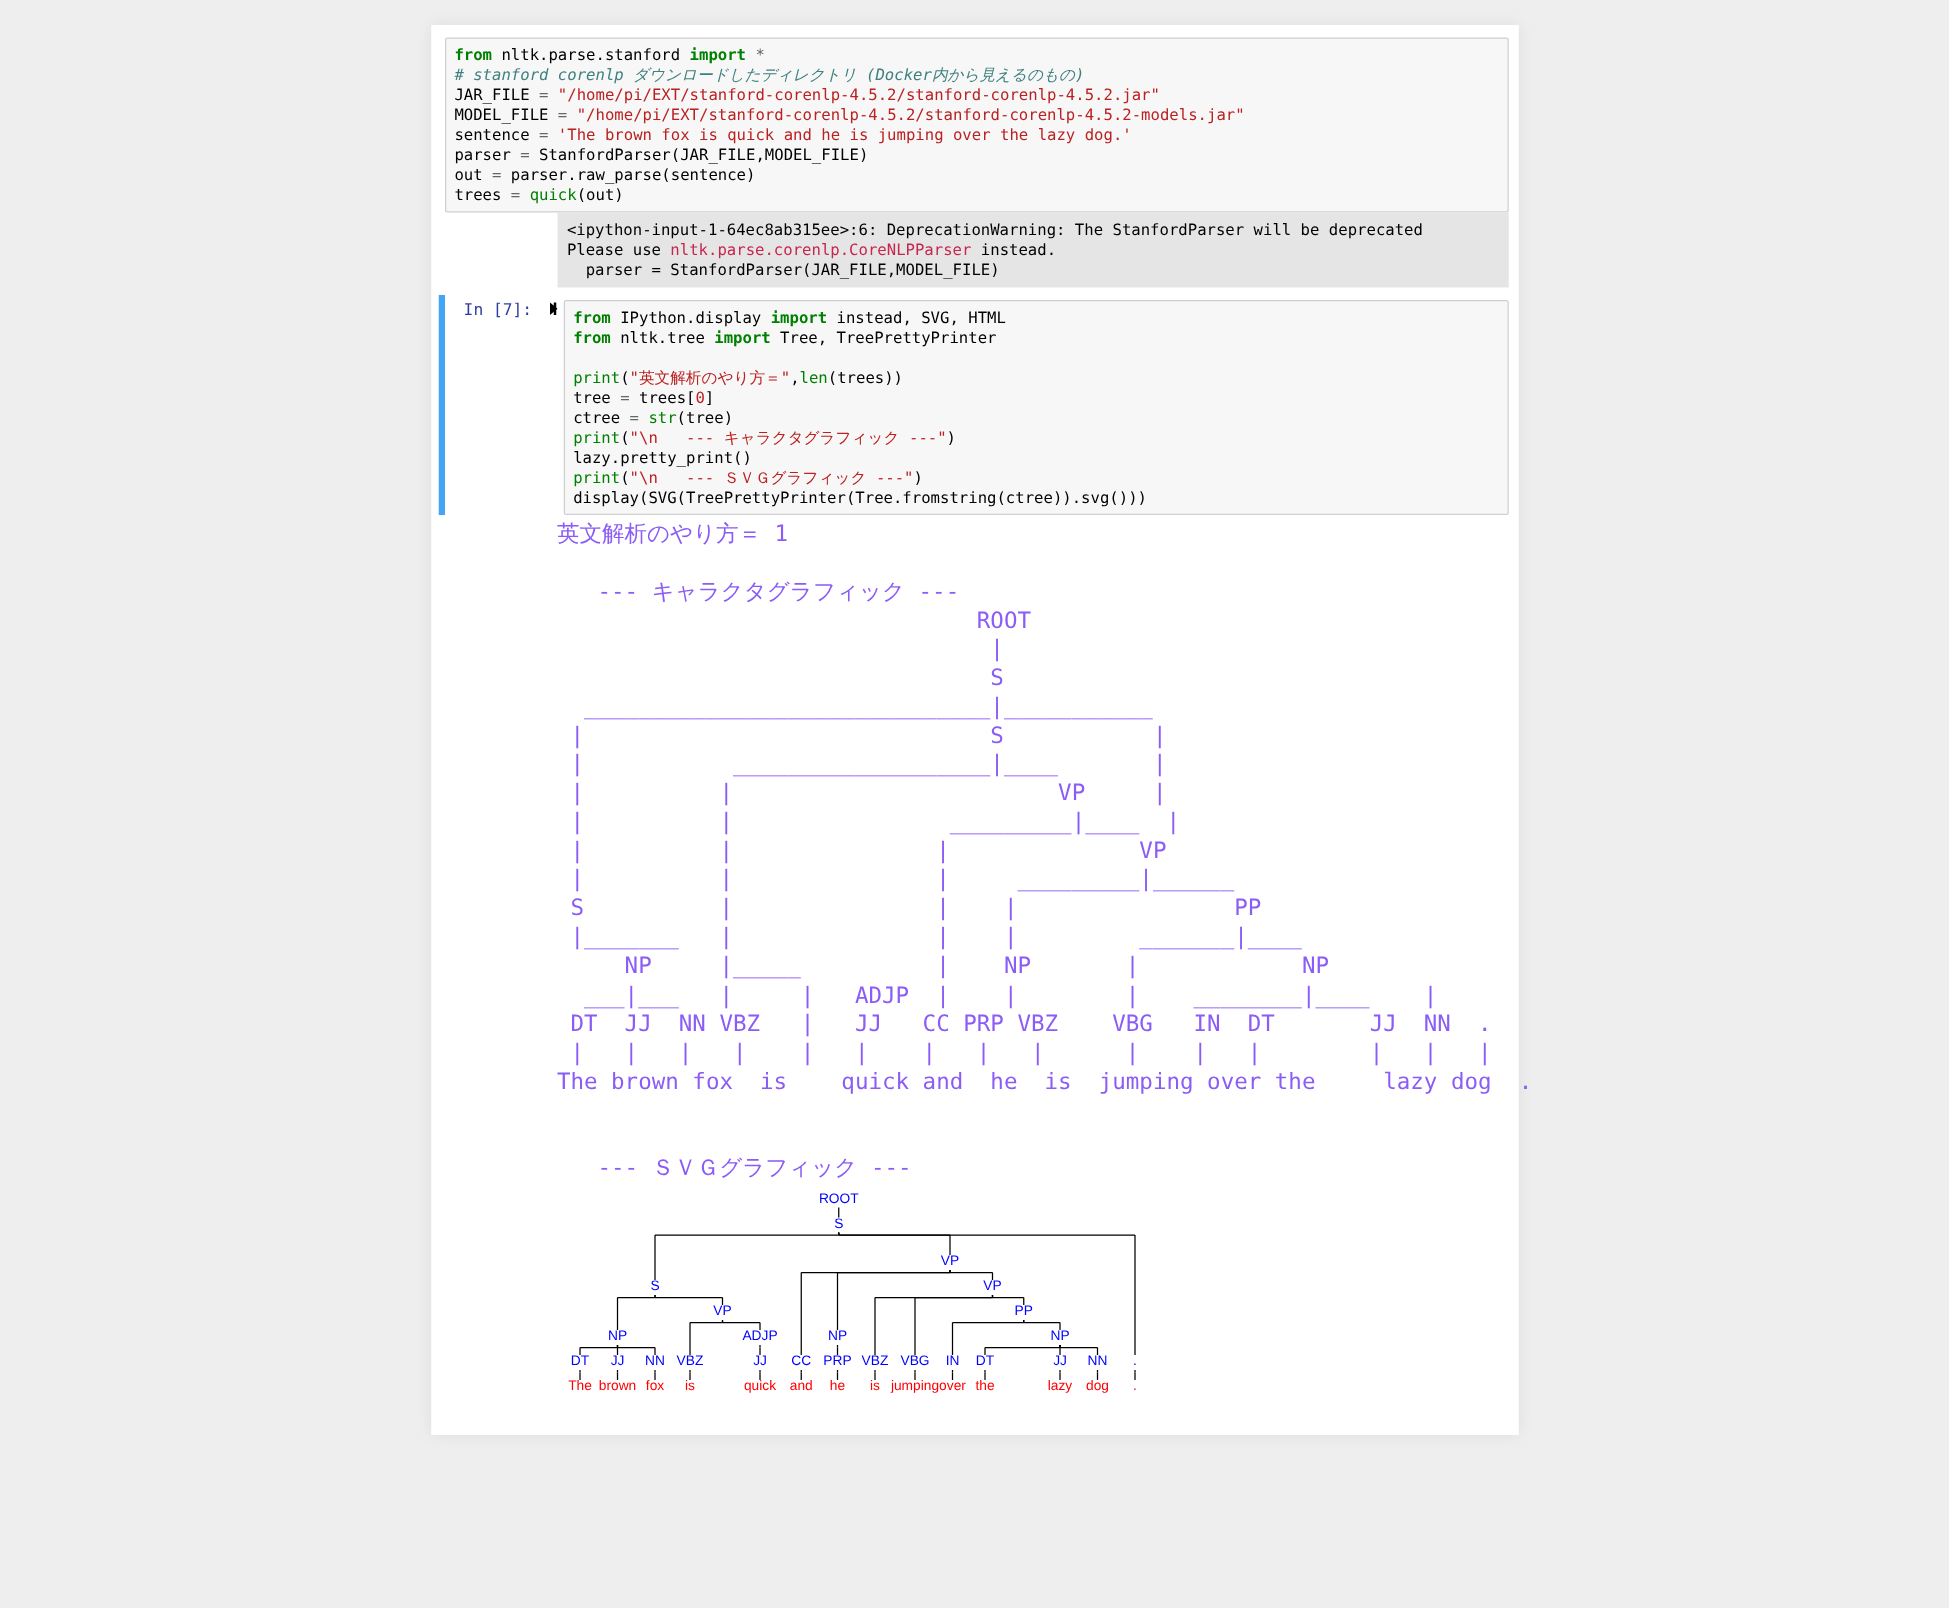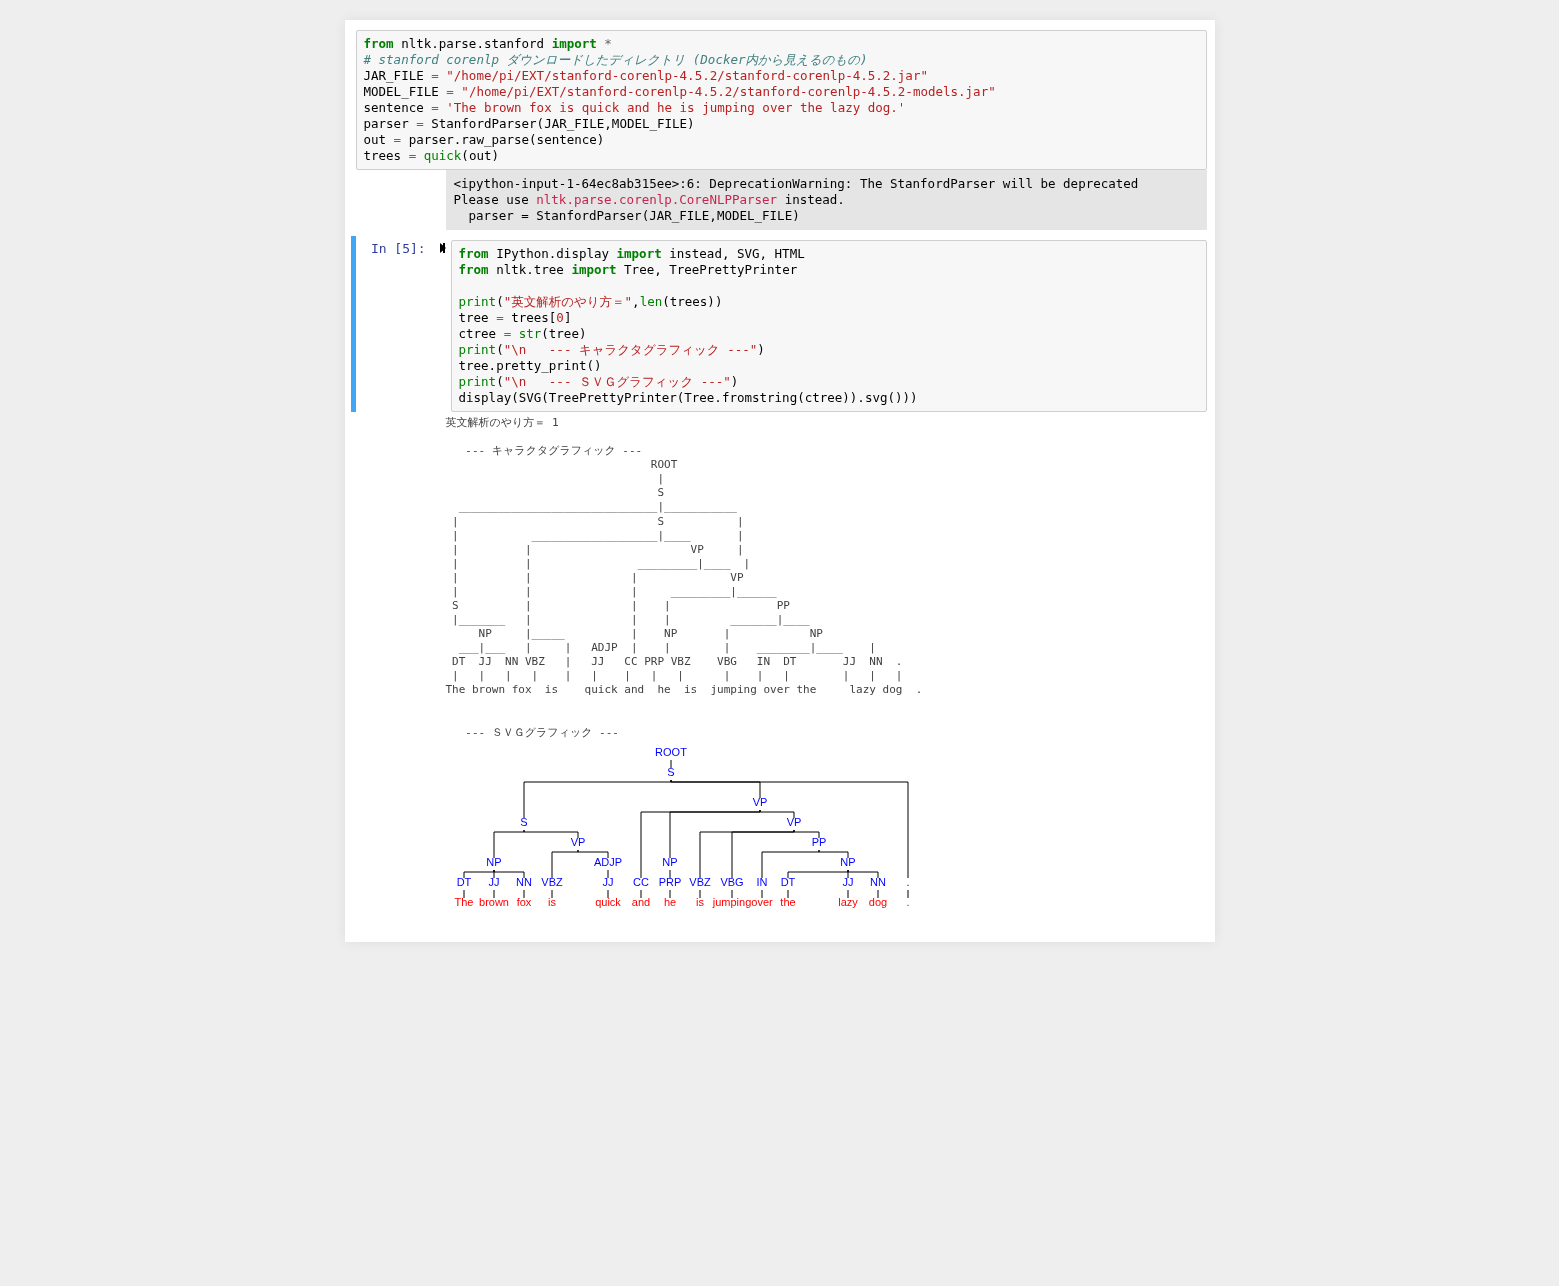--- a/index.html
+++ b/index.html
@@ -79,24 +79,24 @@
     margin: 0 2px 6px 0;
     font-family: "DejaVu Sans Mono","Consolas",monospace;
     font-size: 12.5px;
     line-height: 1.28;
     white-space: pre;
   }
   .output-stdout {
     padding: 4px 0 0 0;
     margin: 0 2px 0 0;
     font-family: "DejaVu Sans Mono","Consolas",monospace;
-    font-size: 11px;
+    font-size: 18px;
     line-height: 1.28;
     white-space: pre;
-    color: #404040;
+    color: #8b5cf6;
   }
   .output-html {
     padding: 6px 0 0 0;
     font-family: Arial, sans-serif;
     font-size: 12px;
     overflow-x: auto;
   }
   
   .k  { color: #008000; font-weight: bold; }   
   .c  { color: #408080; font-style: italic; }  
@@ -138,32 +138,32 @@
     <div class="prompt-col"></div>
     <div class="main-col">
       <div class="output-stderr" id="stderr0">&lt;ipython-input-1-64ec8ab315ee&gt;:6: DeprecationWarning: The StanfordParser will be deprecated
 Please use <span class="err-link">nltk.parse.corenlp.CoreNLPParser</span> instead.
   parser = StanfordParser(JAR_FILE,MODEL_FILE)</div>
     </div>
   </div>
 
   <div class="cell selected">
     <div class="prompt-col">
-      <span class="prompt-in">In [5]:</span>
+      <span class="prompt-in">In [7]:</span>
       <span class="run-arrow"></span>
     </div>
     <div class="main-col">
       <div class="code-input" id="code1"><span class="k">from</span><span class="n"> IPython.display </span><span class="k">import</span><span class="n"> instead, SVG, HTML</span>
 <span class="k">from</span><span class="n"> nltk.tree </span><span class="k">import</span><span class="n"> Tree, TreePrettyPrinter</span>
 <span class="n"></span>
 <span class="nb">print</span><span class="n">(</span><span class="s">"英文解析のやり方＝"</span><span class="n">,</span><span class="nb">len</span><span class="n">(trees))</span>
 <span class="n">tree </span><span class="o">=</span><span class="n"> trees[</span><span class="s">0</span><span class="n">]</span>
 <span class="n">ctree </span><span class="o">=</span><span class="n"> </span><span class="nb">str</span><span class="n">(tree)</span>
 <span class="nb">print</span><span class="n">(</span><span class="s">"\n   --- キャラクタグラフィック ---"</span><span class="n">)</span>
-<span class="n">tree.pretty_print()</span>
+<span class="n">lazy.pretty_print()</span>
 <span class="nb">print</span><span class="n">(</span><span class="s">"\n   --- ＳＶＧグラフィック ---"</span><span class="n">)</span>
 <span class="n">display(SVG(TreePrettyPrinter(Tree.fromstring(ctree)).svg()))</span></div>
     </div>
   </div>
   <div class="output-row selected">
     <div class="prompt-col"></div>
     <div class="main-col">
       <div class="output-stdout">英文解析のやり方＝ 1
 
    --- キャラクタグラフィック ---

